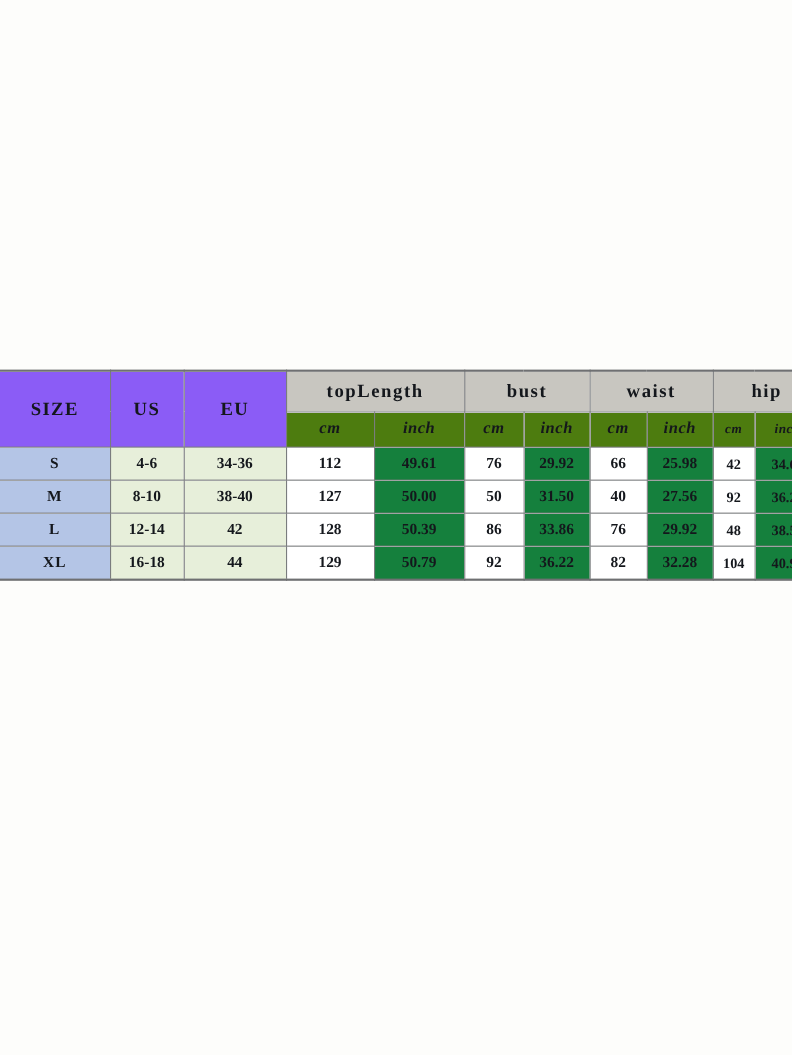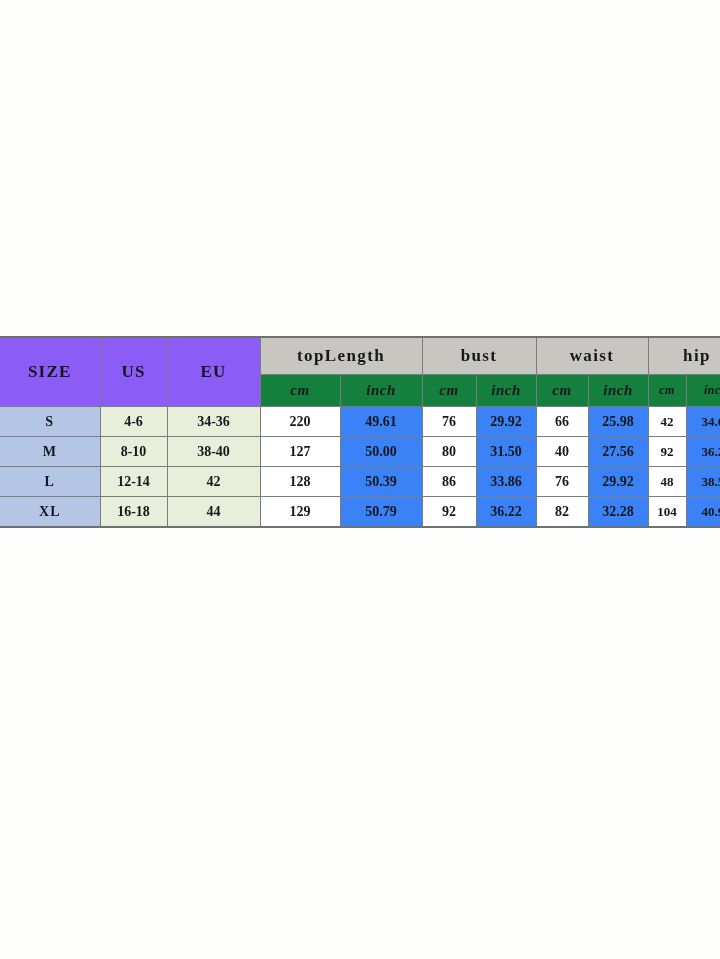--- a/index.html
+++ b/index.html
@@ -51,21 +51,21 @@
   .hdr-tall { height: 68px; }
   .grp-label {
     background: #c8c6c0;
     height: 34px;
     font-size: 17px;
     letter-spacing: 1.4px;
     border-bottom: 1px solid #7a7c7e;
     font-family: Liberation Serif, serif;
   }
   .unit-cell {
-    background: #15803d;
+    background: #4d7c0f;
     height: 30px;
     font-style: italic;
     font-size: 15px;
     font-weight: bold;
     letter-spacing: 0.5px;
     font-family: Liberation Serif, serif;
   }
   .unit-small { font-size: 12px; }
 
   
@@ -81,21 +81,21 @@
     font-size: 14px;
     border-bottom: 1px solid #aebb9c;
   }
   .c-useu.no-ital { font-style: normal; }
   .c-cm {
     background: #ffffff;
     font-size: 14px;
     border-bottom: 1px solid #8a8c8e;
   }
   .c-in {
-    background: #3b82f6;
+    background: #15803d;
     font-size: 14px;
     border-bottom: 1px solid #d9b8a4;
   }
   .c-cm-sm, .c-in-sm { font-size: 13px; }
 
   
   col.w-size  { width: 100px; }
   col.w-us    { width: 67px;  }
   col.w-eu    { width: 93px;  }
   col.w-cm    { width: 80px;  }
@@ -146,37 +146,37 @@
       <th class="unit-cell unit-small">cm</th>
       <th class="unit-cell unit-small">inch</th>
     </tr>
   </thead>
 
   <tbody>
     <tr>
       <td class="row-cell c-size">S</td>
       <td class="row-cell c-useu">4-6</td>
       <td class="row-cell c-useu">34-36</td>
-      <td class="row-cell c-cm">220</td>
+      <td class="row-cell c-cm">112</td>
       <td class="row-cell c-in">49.61</td>
       <td class="row-cell c-cm">76</td>
       <td class="row-cell c-in">29.92</td>
       <td class="row-cell c-cm">66</td>
       <td class="row-cell c-in">25.98</td>
       <td class="row-cell c-cm c-cm-sm">42</td>
       <td class="row-cell c-in c-in-sm">34.65</td>
     </tr>
 
     <tr>
       <td class="row-cell c-size">M</td>
       <td class="row-cell c-useu">8-10</td>
       <td class="row-cell c-useu">38-40</td>
       <td class="row-cell c-cm">127</td>
       <td class="row-cell c-in">50.00</td>
-      <td class="row-cell c-cm">80</td>
+      <td class="row-cell c-cm">50</td>
       <td class="row-cell c-in">31.50</td>
       <td class="row-cell c-cm">40</td>
       <td class="row-cell c-in">27.56</td>
       <td class="row-cell c-cm c-cm-sm">92</td>
       <td class="row-cell c-in c-in-sm">36.22</td>
     </tr>
 
     <tr>
       <td class="row-cell c-size">L</td>
       <td class="row-cell c-useu">12-14</td>

